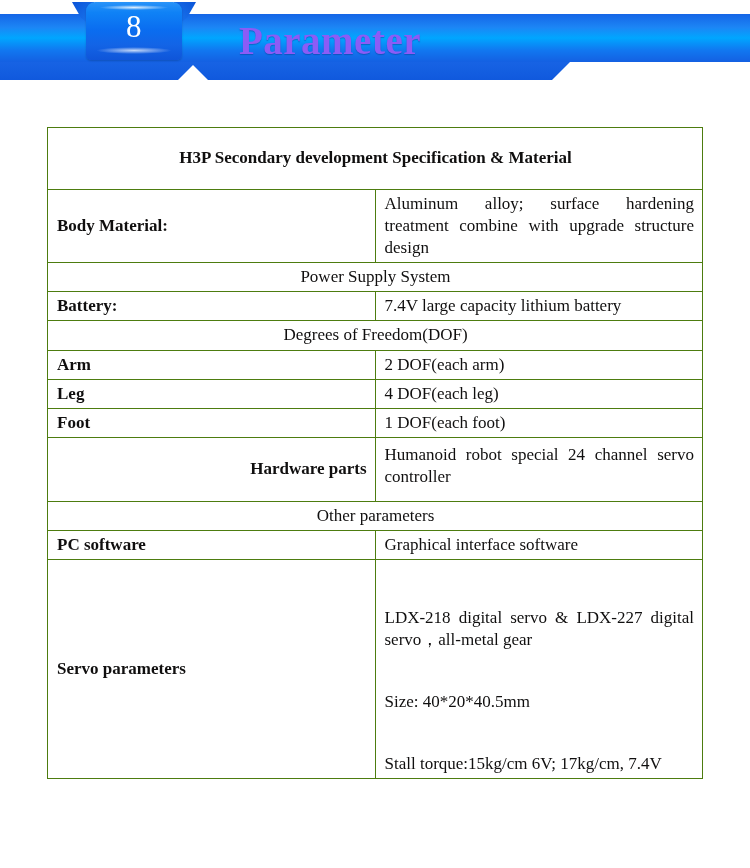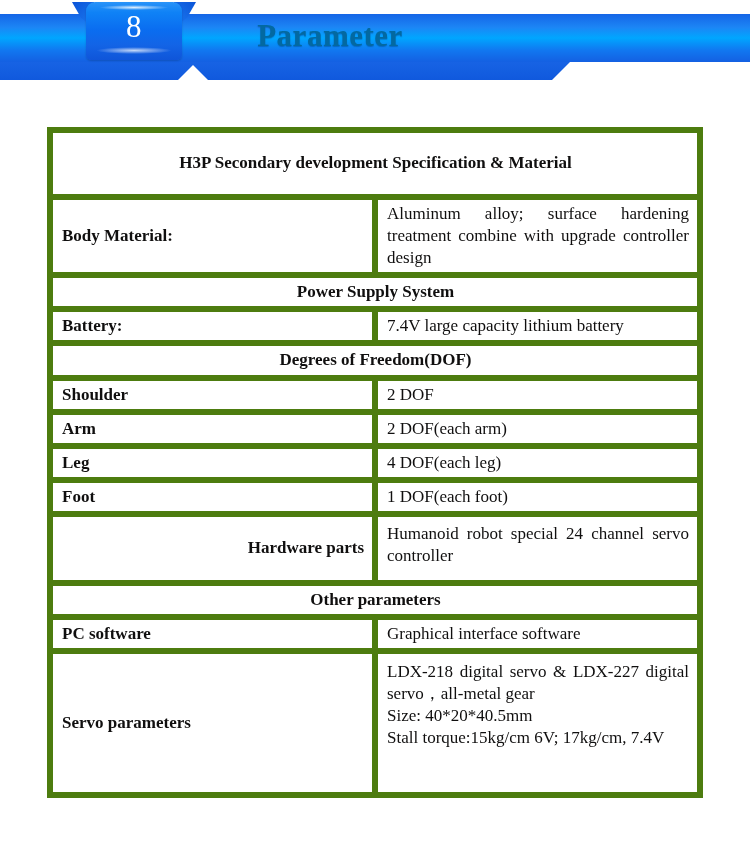--- a/index.html
+++ b/index.html
@@ -128,42 +128,42 @@
     font-size: 31px;
     font-weight: 400;
     letter-spacing: 0.5px;
   }
   .banner-title {
     position: absolute;
     left: 0;
     top: 18px;
     width: 660px;
     text-align: center;
-    color: #0369a1;
+    color: #8b5cf6;
     font-family: "Liberation Serif", "DejaVu Serif", serif;
     font-weight: bold;
-    font-size: 31px;
+    font-size: 39px;
     letter-spacing: 0.5px;
     text-shadow: 0 1px 1px rgba(0,40,110,0.35);
   }
 
   
   .spec-table-wrap {
     position: absolute;
     left: 47px;
     top: 127px;
     width: 657px;
   }
   table.spec {
     border-collapse: collapse;
     width: 656px;
     table-layout: fixed;
   }
   table.spec td {
-    border: 6px solid #4d7c0f;
+    border: 1px solid #4d7c0f;
     padding: 3px 8px 3px 9px;
     vertical-align: middle;
     font-family: "Liberation Serif", "DejaVu Serif", serif;
     font-size: 17px;
     color: #100f0f;
     line-height: 1.30;
   }
   td.label {
     width: 285px;
     font-weight: bold;
@@ -171,41 +171,41 @@
   td.value {
     width: 369px;
     font-weight: normal;
   }
   td.value.justify {
     text-align: justify;
     text-align-last: left;
   }
   td.section {
     text-align: center;
-    font-weight: bold;
+    font-weight: normal;
     color: #1d6edb;
     font-size: 17px;
     padding-top: 4px;
     padding-bottom: 4px;
   }
   td.tabletitle {
     text-align: center;
     font-weight: bold;
     color: #1d6edb;
     font-size: 18px;
     height: 55px;
     vertical-align: top;
     padding-top: 11px;
   }
   tr.r-tall td { height: 50px; }
   tr.r-servo td { height: 128px; }
   tr.r-servo td.value { vertical-align: top; padding-top: 7px; }
   tr.r-hw td { height: 54px; text-align: right; }
   tr.r-hw td.value { vertical-align: top; padding-top: 6px; }
-  .nowrapline { display: block; }
+  .nowrapline { display: block; margin-top: 40px; }
 </style>
 </head>
 <body>
 
 <div class="banner">
   <div class="banner-main"></div>
   <div class="banner-lower-left"></div>
   <div class="banner-lower"></div>
 
   <div class="badge-wrap">
@@ -226,42 +226,38 @@
     <tbody>
 
       <tr>
         <td class="tabletitle" colspan="2">H3P Secondary development Specification &amp; Material</td>
       </tr>
 
 
 
       <tr class="r-tall">
         <td class="label">Body Material:</td>
-        <td class="value justify">Aluminum alloy; surface hardening treatment combine with upgrade controller design</td>
+        <td class="value justify">Aluminum alloy; surface hardening treatment combine with upgrade structure design</td>
       </tr>
 
       <tr>
         <td class="section" colspan="2">Power Supply System</td>
       </tr>
 
       <tr>
         <td class="label">Battery:</td>
         <td class="value">7.4V large capacity lithium battery</td>
       </tr>
 
 
       <tr>
         <td class="section" colspan="2">Degrees of Freedom(DOF)</td>
       </tr>
 
 
-      <tr>
-        <td class="label">Shoulder</td>
-        <td class="value">2 DOF</td>
-      </tr>
 
       <tr>
         <td class="label">Arm</td>
         <td class="value">2 DOF(each arm)</td>
       </tr>
 
       <tr>
         <td class="label">Leg</td>
         <td class="value">4 DOF(each leg)</td>
       </tr>

